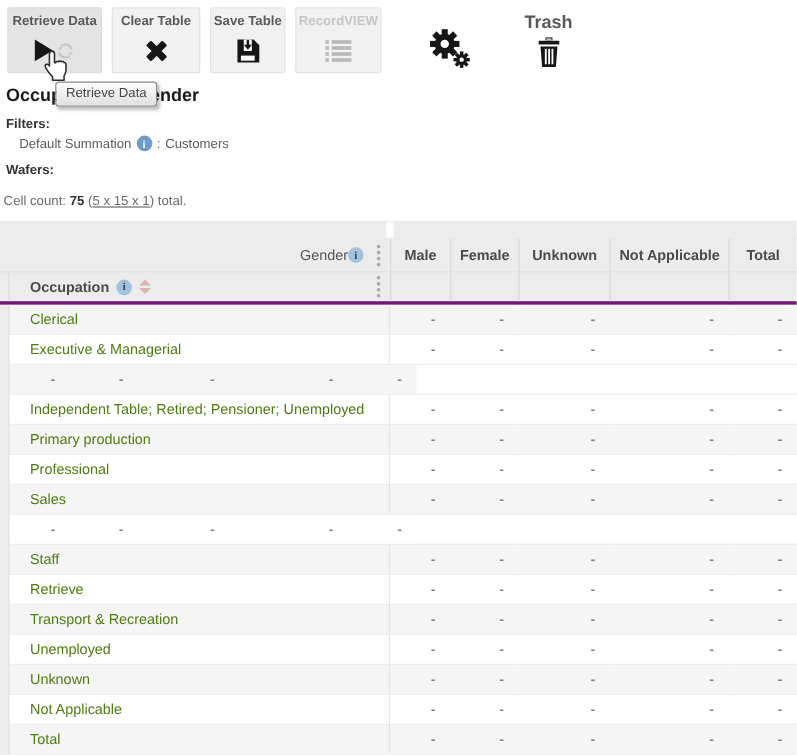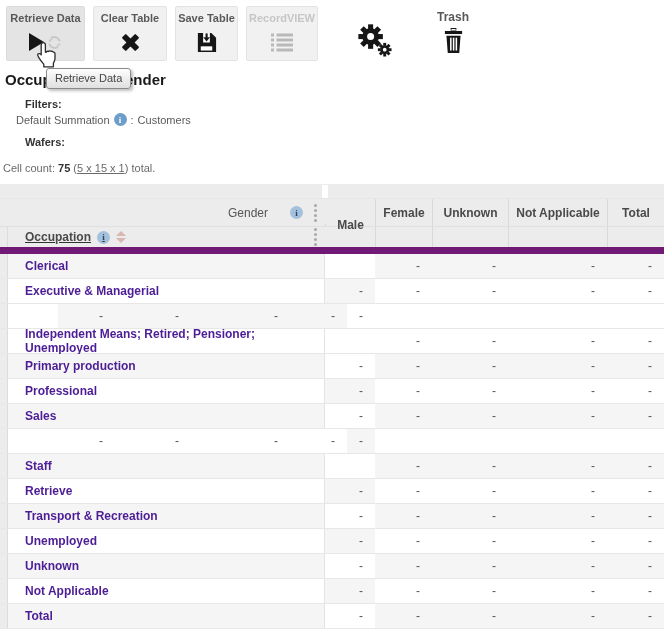--- a/index.html
+++ b/index.html
@@ -27,37 +27,37 @@
   .tb-btn.b3 { width: 63px; }
   .tb-btn.b4 { width: 64px; }
   .tb-btn.b5 { width: 72px; }
   .tb-btn.disabled { cursor: default; }
   .tb-btn.disabled .lbl { color: #c6c6c6; }
 
   .play-tri { width: 0; height: 0; border-top: 9px solid transparent; border-bottom: 9px solid transparent; border-left: 15px solid #161616; }
 
   .gears-wrap { margin-left: 30px; margin-top: 16px; cursor: pointer; }
   .trash-wrap { margin-left: 44px; margin-top: 4px; display: flex; flex-direction: column; align-items: center; cursor: pointer; }
-  .trash-wrap .lbl { font-size: 12px; font-weight: bold; color: #595959; margin-bottom: 4px; }
+  .trash-wrap .lbl { font-size: 15px; font-weight: bold; color: #595959; margin-bottom: 4px; }
 
   
   .tooltip {
     position: absolute; left: 46px; top: 68px; z-index: 5;
     font-size: 11px; color: #444; padding: 3px 8px 4px 8px;
     background: linear-gradient(#fdfdfd, #e0e0e0);
     border: 1px solid #8a8a8a; border-radius: 3px;
     box-shadow: 2px 2px 3px rgba(0,0,0,0.25);
     white-space: nowrap;
   }
   .cursor { position: absolute; left: 36px; top: 41px; z-index: 6; }
 
   
   .page-title { font-size: 15px; font-weight: bold; color: #1a1a1a; margin: 11px 0 0 5px; }
   .filters { margin: 10px 0 0 5px; font-size: 11px; }
-  .sec-head { font-weight: bold; color: #333; margin-left: 20px; }
+  .sec-head { font-weight: bold; color: #333; }
   .filter-line { margin: 3px 0 0 11px; color: #5a5a5a; display: flex; align-items: center; gap: 4px; }
   .wafers { margin: 10px 0 0 5px; font-size: 11px; }
   .cellcount { margin: 14px 0 0 3px; font-size: 11px; color: #6a6a6a; }
   .cellcount b { color: #333; }
   .cellcount a { color: #6a6a6a; text-decoration: underline; cursor: pointer; }
 
   .info-i {
     display: inline-flex; align-items: center; justify-content: center;
     width: 13px; height: 13px; border-radius: 50%;
     font-size: 9px; font-weight: bold; font-family: "Liberation Serif", serif;
@@ -68,42 +68,42 @@
 
   
   .grid { margin-top: 10px; width: 664px; font-size: 12px; border-top: 1px solid #ececec; }
   .row { display: flex; }
   .c { flex: none; display: flex; align-items: center; }
 
   
   .w-gutter { width: 8px; }
   .w-rowhead { width: 298px; }
   .w-handle { width: 19px; justify-content: center; }
-  .w-0 { width: 50px; margin-top: 25px; } .w-1 { width: 57px; } .w-2 { width: 76px; } .w-3 { width: 99px; } .w-4 { width: 57px; }
+  .w-0 { width: 50px; } .w-1 { width: 57px; } .w-2 { width: 76px; } .w-3 { width: 99px; } .w-4 { width: 57px; }
 
   .hdr { background: #ececec; }
   .strip { height: 13px; position: relative; }
   .strip .gap { position: absolute; left: 322px; top: 0; width: 6px; height: 13px; background: #ffffff; }
 
   .gender-row { height: 28px; border-top: 1px solid #e6e6e6; }
-  .gender-cell { width: 306px; justify-content: flex-end; gap: 22px; padding-right: 3px; color: #555; }
+  .gender-cell { width: 306px; justify-content: flex-end; gap: 0; padding-right: 3px; color: #555; }
   .col-head { justify-content: center; font-weight: bold; color: #4a4a4a; border-left: 1px solid #d9d9d9; }
 
   .occ-row { height: 28px; border-top: 1px solid #e0e0e0; }
   .occ-gutter { border-right: 1px solid #dcdcdc; height: 100%; }
   .occ-cell { padding-left: 17px; font-weight: bold; color: #4a4a4a; gap: 6px; }
   .col-empty { border-left: 1px solid #d9d9d9; }
 
   .tbody .row { height: 25px; border-bottom: 1px solid #e7e7e7; }
   .tbody .row.odd  .cellbg { background: #f5f5f5; }
   .tbody .row.even .cellbg { background: #ffffff; }
   .d-gutter { background: #ececec; border-right: 1px solid #dcdcdc; height: 100%; }
-  .d-label { width: 317px; padding-left: 17px; font-weight: bold; color: #4c1d95; border-right: 1px solid #e3e3e3; height: 100%; }
+  .d-label { width: 317px; padding-left: 17px; font-weight: normal; color: #4d7c0f; border-right: 1px solid #e3e3e3; height: 100%; }
   .d-val { justify-content: flex-end; padding-right: 12px; color: #555; height: 100%; }
-  .hdr-bottom { border-bottom: 7px solid #701a75; text-decoration: underline; }
+  .hdr-bottom { border-bottom: 3px solid #701a75; }
 
   .dots { display: flex; flex-direction: column; gap: 2px; cursor: grab; }
   .dots i { width: 3px; height: 3px; border-radius: 50%; background: #a8a8a8; }
 
   .sorter { display: inline-flex; flex-direction: column; gap: 2px; cursor: pointer; }
   .sorter .up { width: 0; height: 0; border-left: 5px solid transparent; border-right: 5px solid transparent; border-bottom: 5px solid #d9b6b0; }
   .sorter .dn { width: 0; height: 0; border-left: 5px solid transparent; border-right: 5px solid transparent; border-top: 5px solid #d9b6b0; }
 </style>
 </head>
 <body>
@@ -329,21 +329,21 @@
     <div class="c w-gutter d-gutter"></div>
     <div class="c w-0 d-val cellbg c-val">-</div>
     <div class="c w-1 d-val cellbg c-val">-</div>
     <div class="c w-2 d-val cellbg c-val">-</div>
     <div class="c w-3 d-val cellbg c-val">-</div>
     <div class="c w-4 d-val cellbg c-val">-</div>
   </div>
 
   <div class="row even">
     <div class="c w-gutter d-gutter"></div>
-    <div class="c d-label cellbg">Independent Means; Retired; Pensioner; Unemployed</div>
+    <div class="c d-label cellbg">Independent Table; Retired; Pensioner; Unemployed</div>
     <div class="c w-0 d-val cellbg c-val">-</div>
     <div class="c w-1 d-val cellbg c-val">-</div>
     <div class="c w-2 d-val cellbg c-val">-</div>
     <div class="c w-3 d-val cellbg c-val">-</div>
     <div class="c w-4 d-val cellbg c-val">-</div>
   </div>
 
   <div class="row odd">
     <div class="c w-gutter d-gutter"></div>
     <div class="c d-label cellbg">Primary production</div>

